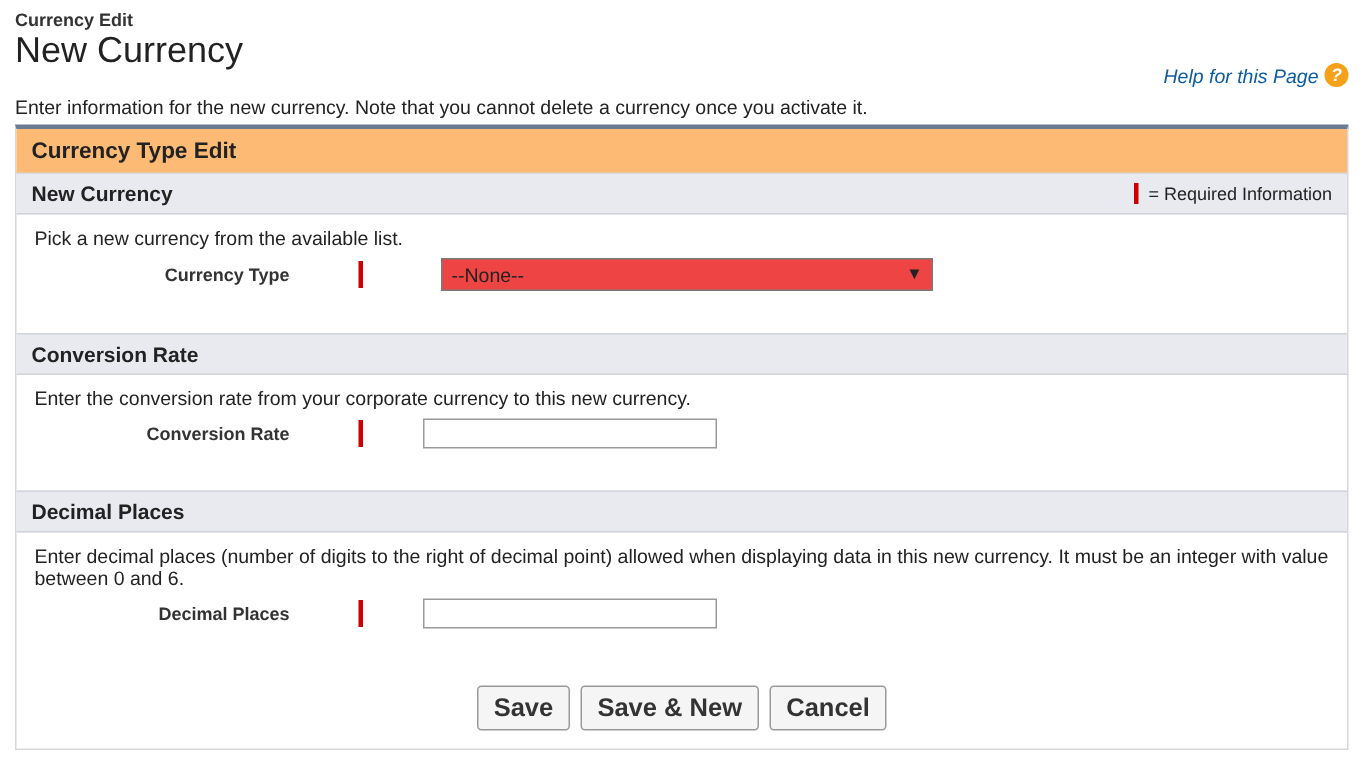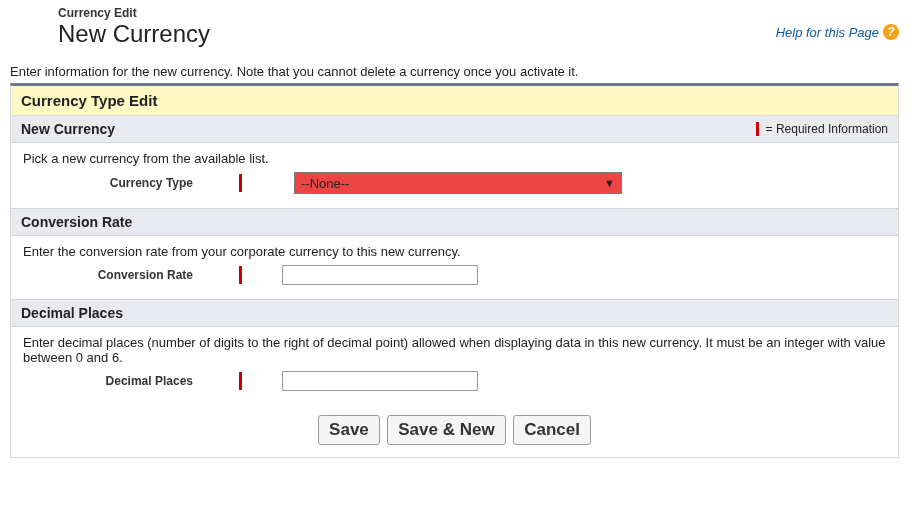--- a/index.html
+++ b/index.html
@@ -5,41 +5,41 @@
   body {
     margin: 0;
     padding: 6px 10px;
     font-family: Arial, Helvetica, sans-serif;
     font-size: 12.5px;
     color: #222;
     background: #fff;
     width: 909px;
     box-sizing: border-box;
   }
-  .topbar { display: flex; justify-content: space-between; align-items: center; margin-left: 48px; }
+  .topbar { display: flex; justify-content: space-between; align-items: flex-end; }
   .crumb { font-size: 12px; color: #333; font-weight: bold; }
   .page-title { font-size: 24px; font-weight: normal; margin: 0 0 10px 0; color: #222; }
   .help-link { color: #0b5ca3; font-size: 13px; text-decoration: none; display: inline-flex; align-items: center; gap: 4px; white-space: nowrap; font-style: italic; }
   .help-icon {
     width: 16px; height: 16px; border-radius: 50%;
     background: #f7a11b; display: inline-flex; align-items: center; justify-content: center;
     color: #fff; font-weight: bold; font-size: 12px;
   }
   .intro { font-size: 13px; margin: 6px 0 4px 0; }
   .panel { border: 1px solid #d8d8d8; border-top: 3px solid #6b7c92; background: #fff; }
-  .panel-head { background: #fef9c3; border-bottom: 1px solid #d8d8d8; padding: 6px 10px; font-weight: bold; font-size: 15px; color: #222; }
+  .panel-head { background: #fdba74; border-bottom: 1px solid #d8d8d8; padding: 6px 10px; font-weight: bold; font-size: 15px; color: #222; }
   .section-head {
     background: #e9eaf0; border-top: 1px solid #d0d3dc; border-bottom: 1px solid #d0d3dc;
     padding: 5px 10px; font-weight: bold; font-size: 14px; color: #222;
     display: flex; justify-content: space-between; align-items: center;
   }
   .panel-head + .section-head { border-top: none; }
   .req-mark { display: inline-block; width: 3px; height: 14px; background: #c00; vertical-align: middle; margin-right: 3px; }
   .req-text { font-weight: normal; font-size: 12px; color: #222; }
-  .section-body { padding: 8px 12px 14px 12px; }
+  .section-body { padding: 8px 12px 28px 12px; }
   .desc { font-size: 13px; margin: 0 0 6px 0; }
   .field-row { display: flex; align-items: center; gap: 38px; }
   .field-label { width: 170px; text-align: right; font-weight: bold; font-size: 12px; color: #333; padding-right: 8px; }
   .req-bar { display: inline-block; width: 3px; height: 18px; background: #c00; margin-right: 2px; vertical-align: middle; }
   .select-box {
     border: 1px solid #7a7a7a; height: 20px; width: 314px; background: #ef4444;
     display: inline-flex; align-items: center; justify-content: space-between;
     padding: 0 6px; font-size: 13px; margin-left: 12px;
   }
   .select-caret { font-size: 11px; }

